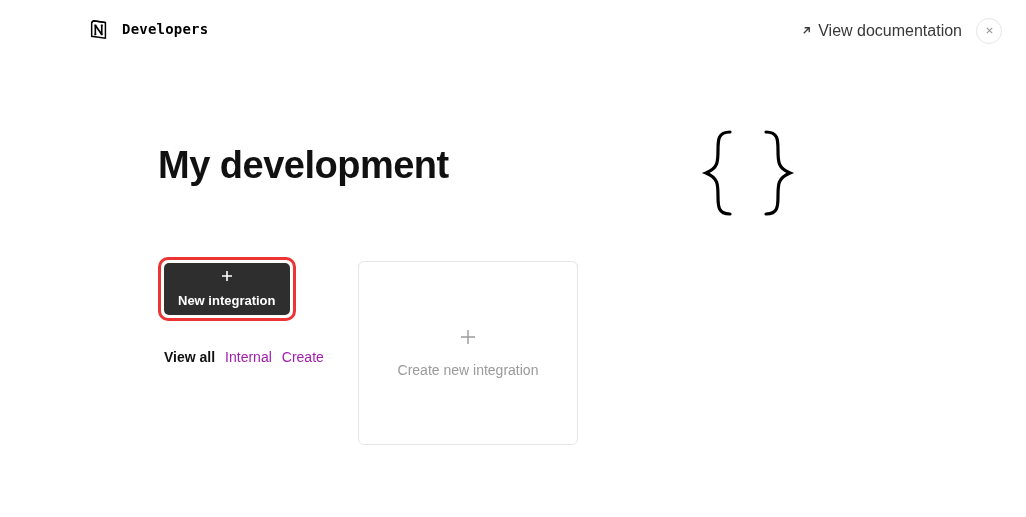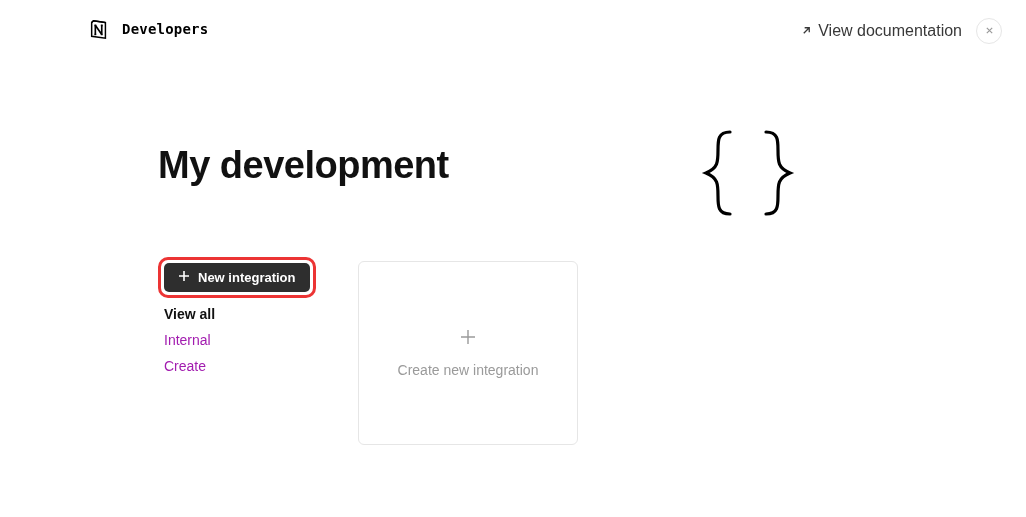--- a/index.html
+++ b/index.html
@@ -107,25 +107,26 @@
       color: #fff;
       border: none;
       border-radius: 5px;
       padding: 7px 14px;
       font-size: 13px;
       font-weight: 600;
       display: flex;
       align-items: center;
       gap: 8px;
       cursor: pointer;
+      flex-direction: column;
     }
     .filter-list {
-      margin-top: 8px;
-      display: flex;
-      flex-direction: column;
+      margin-top: 28px;
+      display: flex;
+      flex-direction: row;
       gap: 10px;
       padding-left: 6px;
     }
     .filter-item {
       font-size: 14px;
       color: #a21caf;
       cursor: pointer;
     }
     .filter-item.active {
       color: #111;

